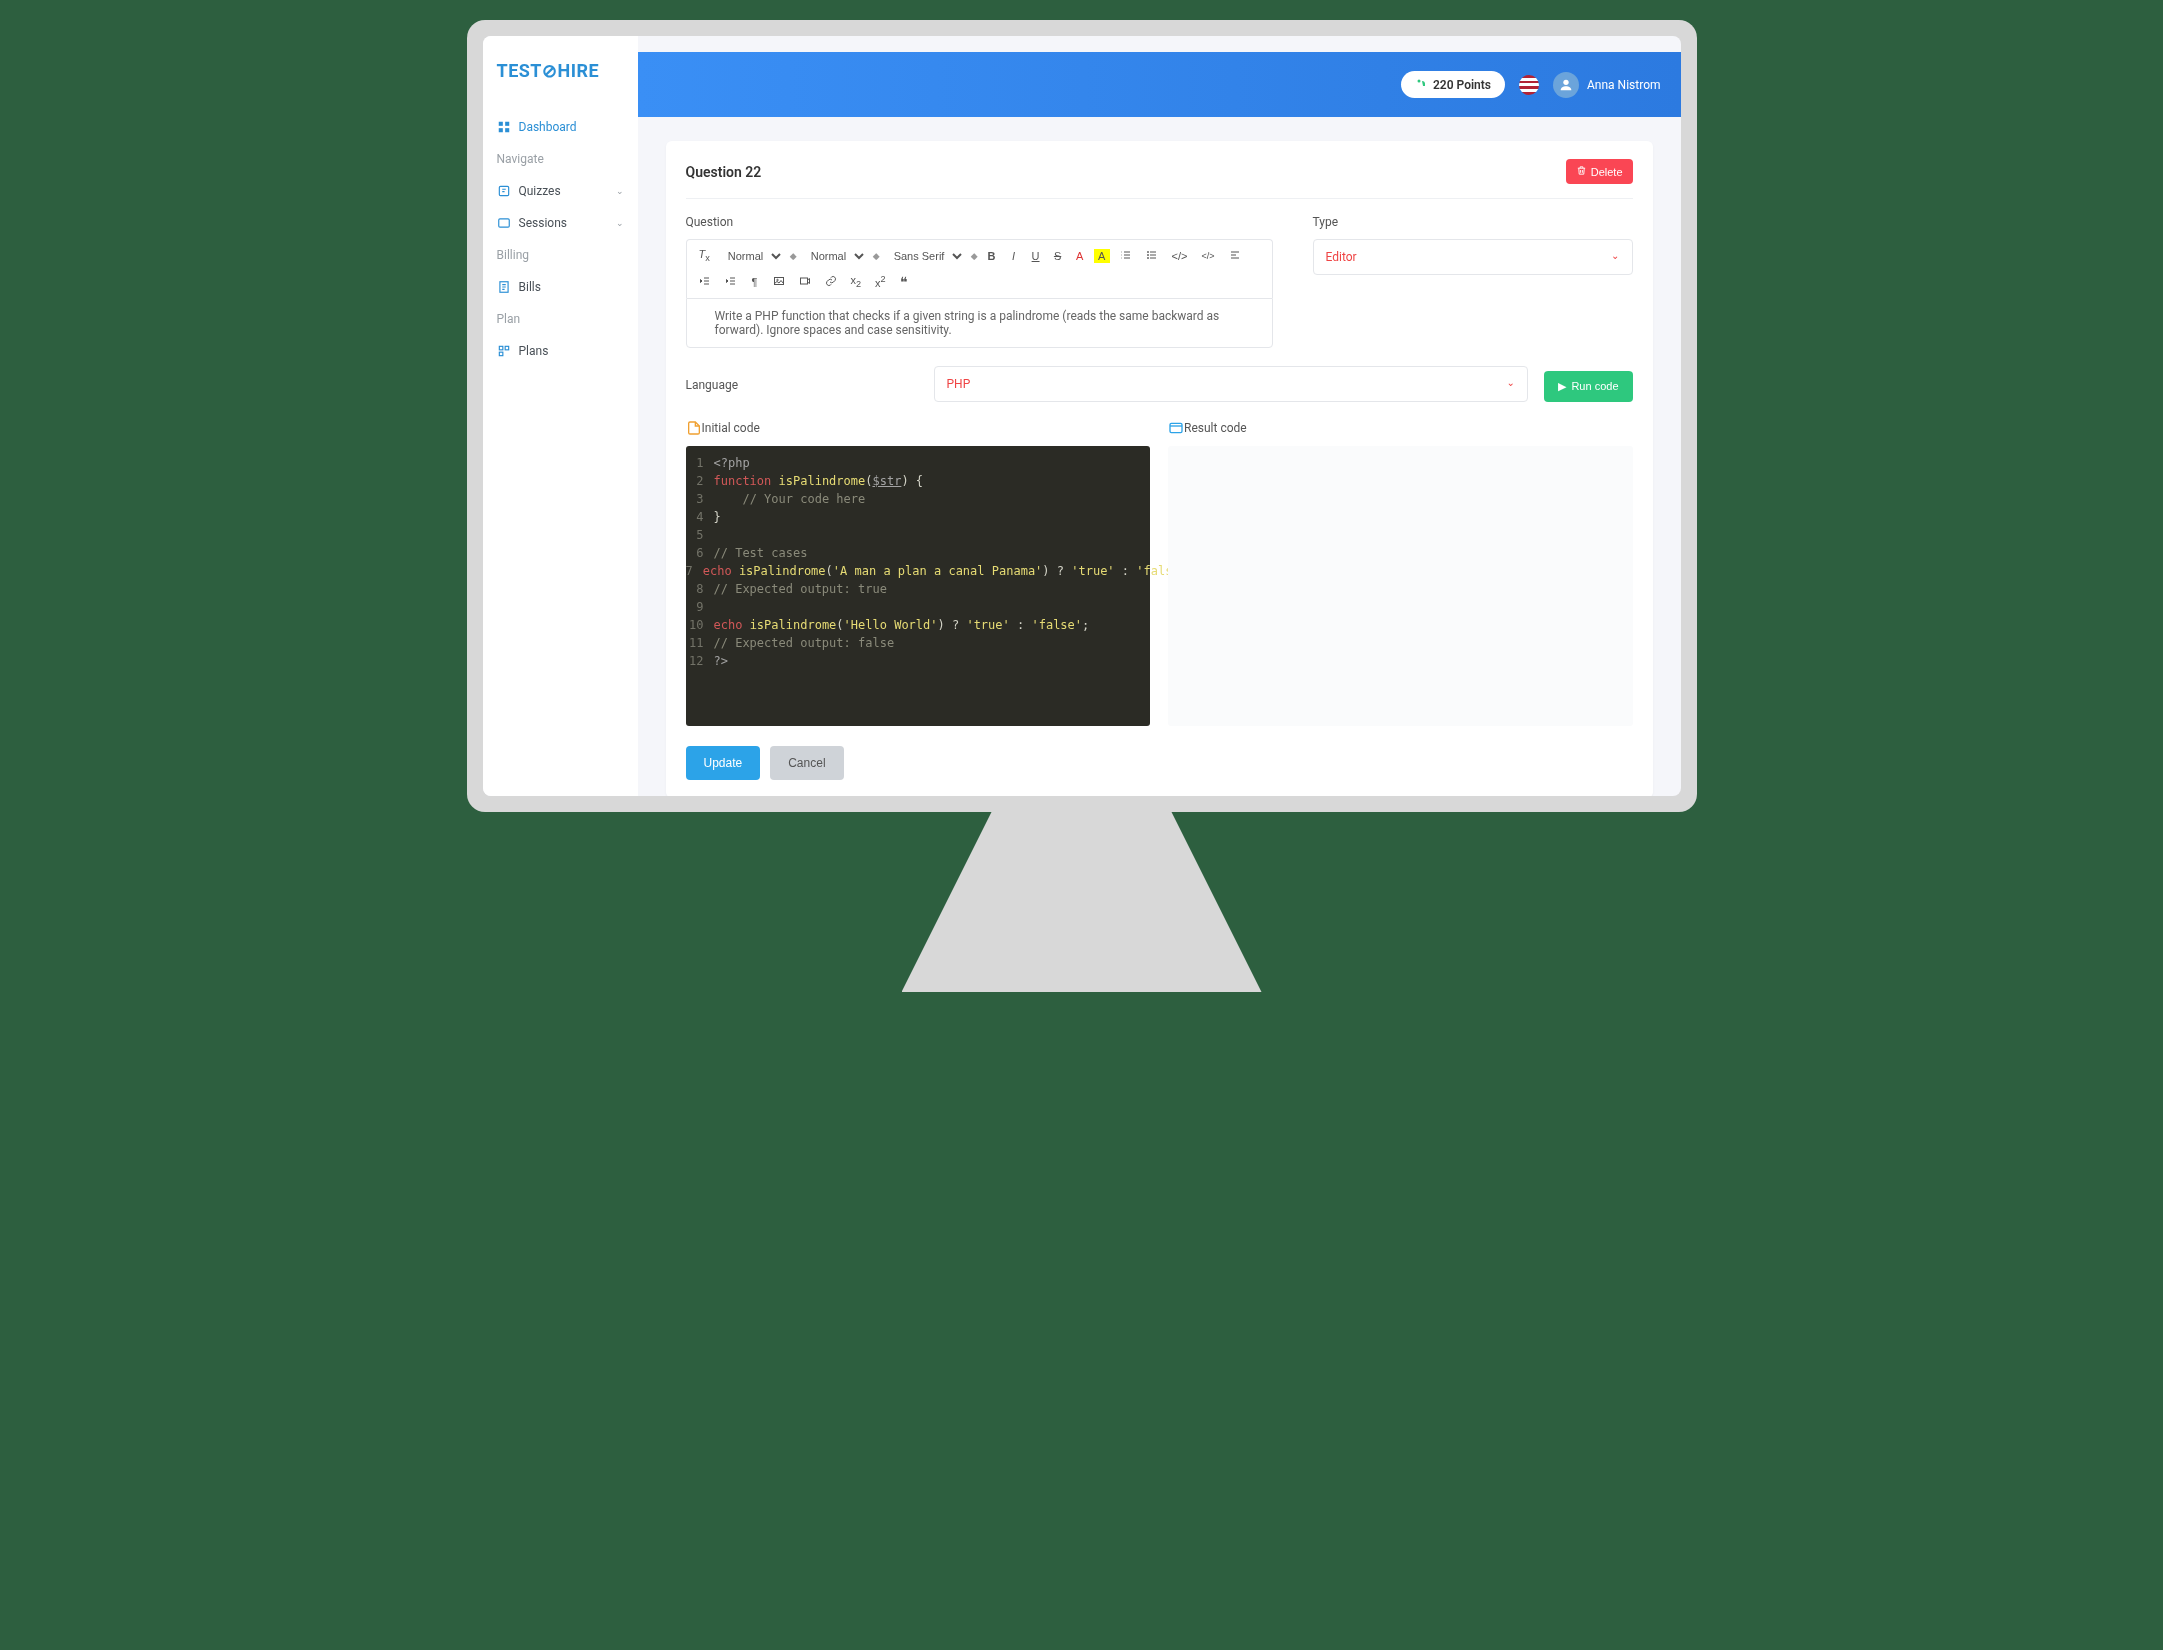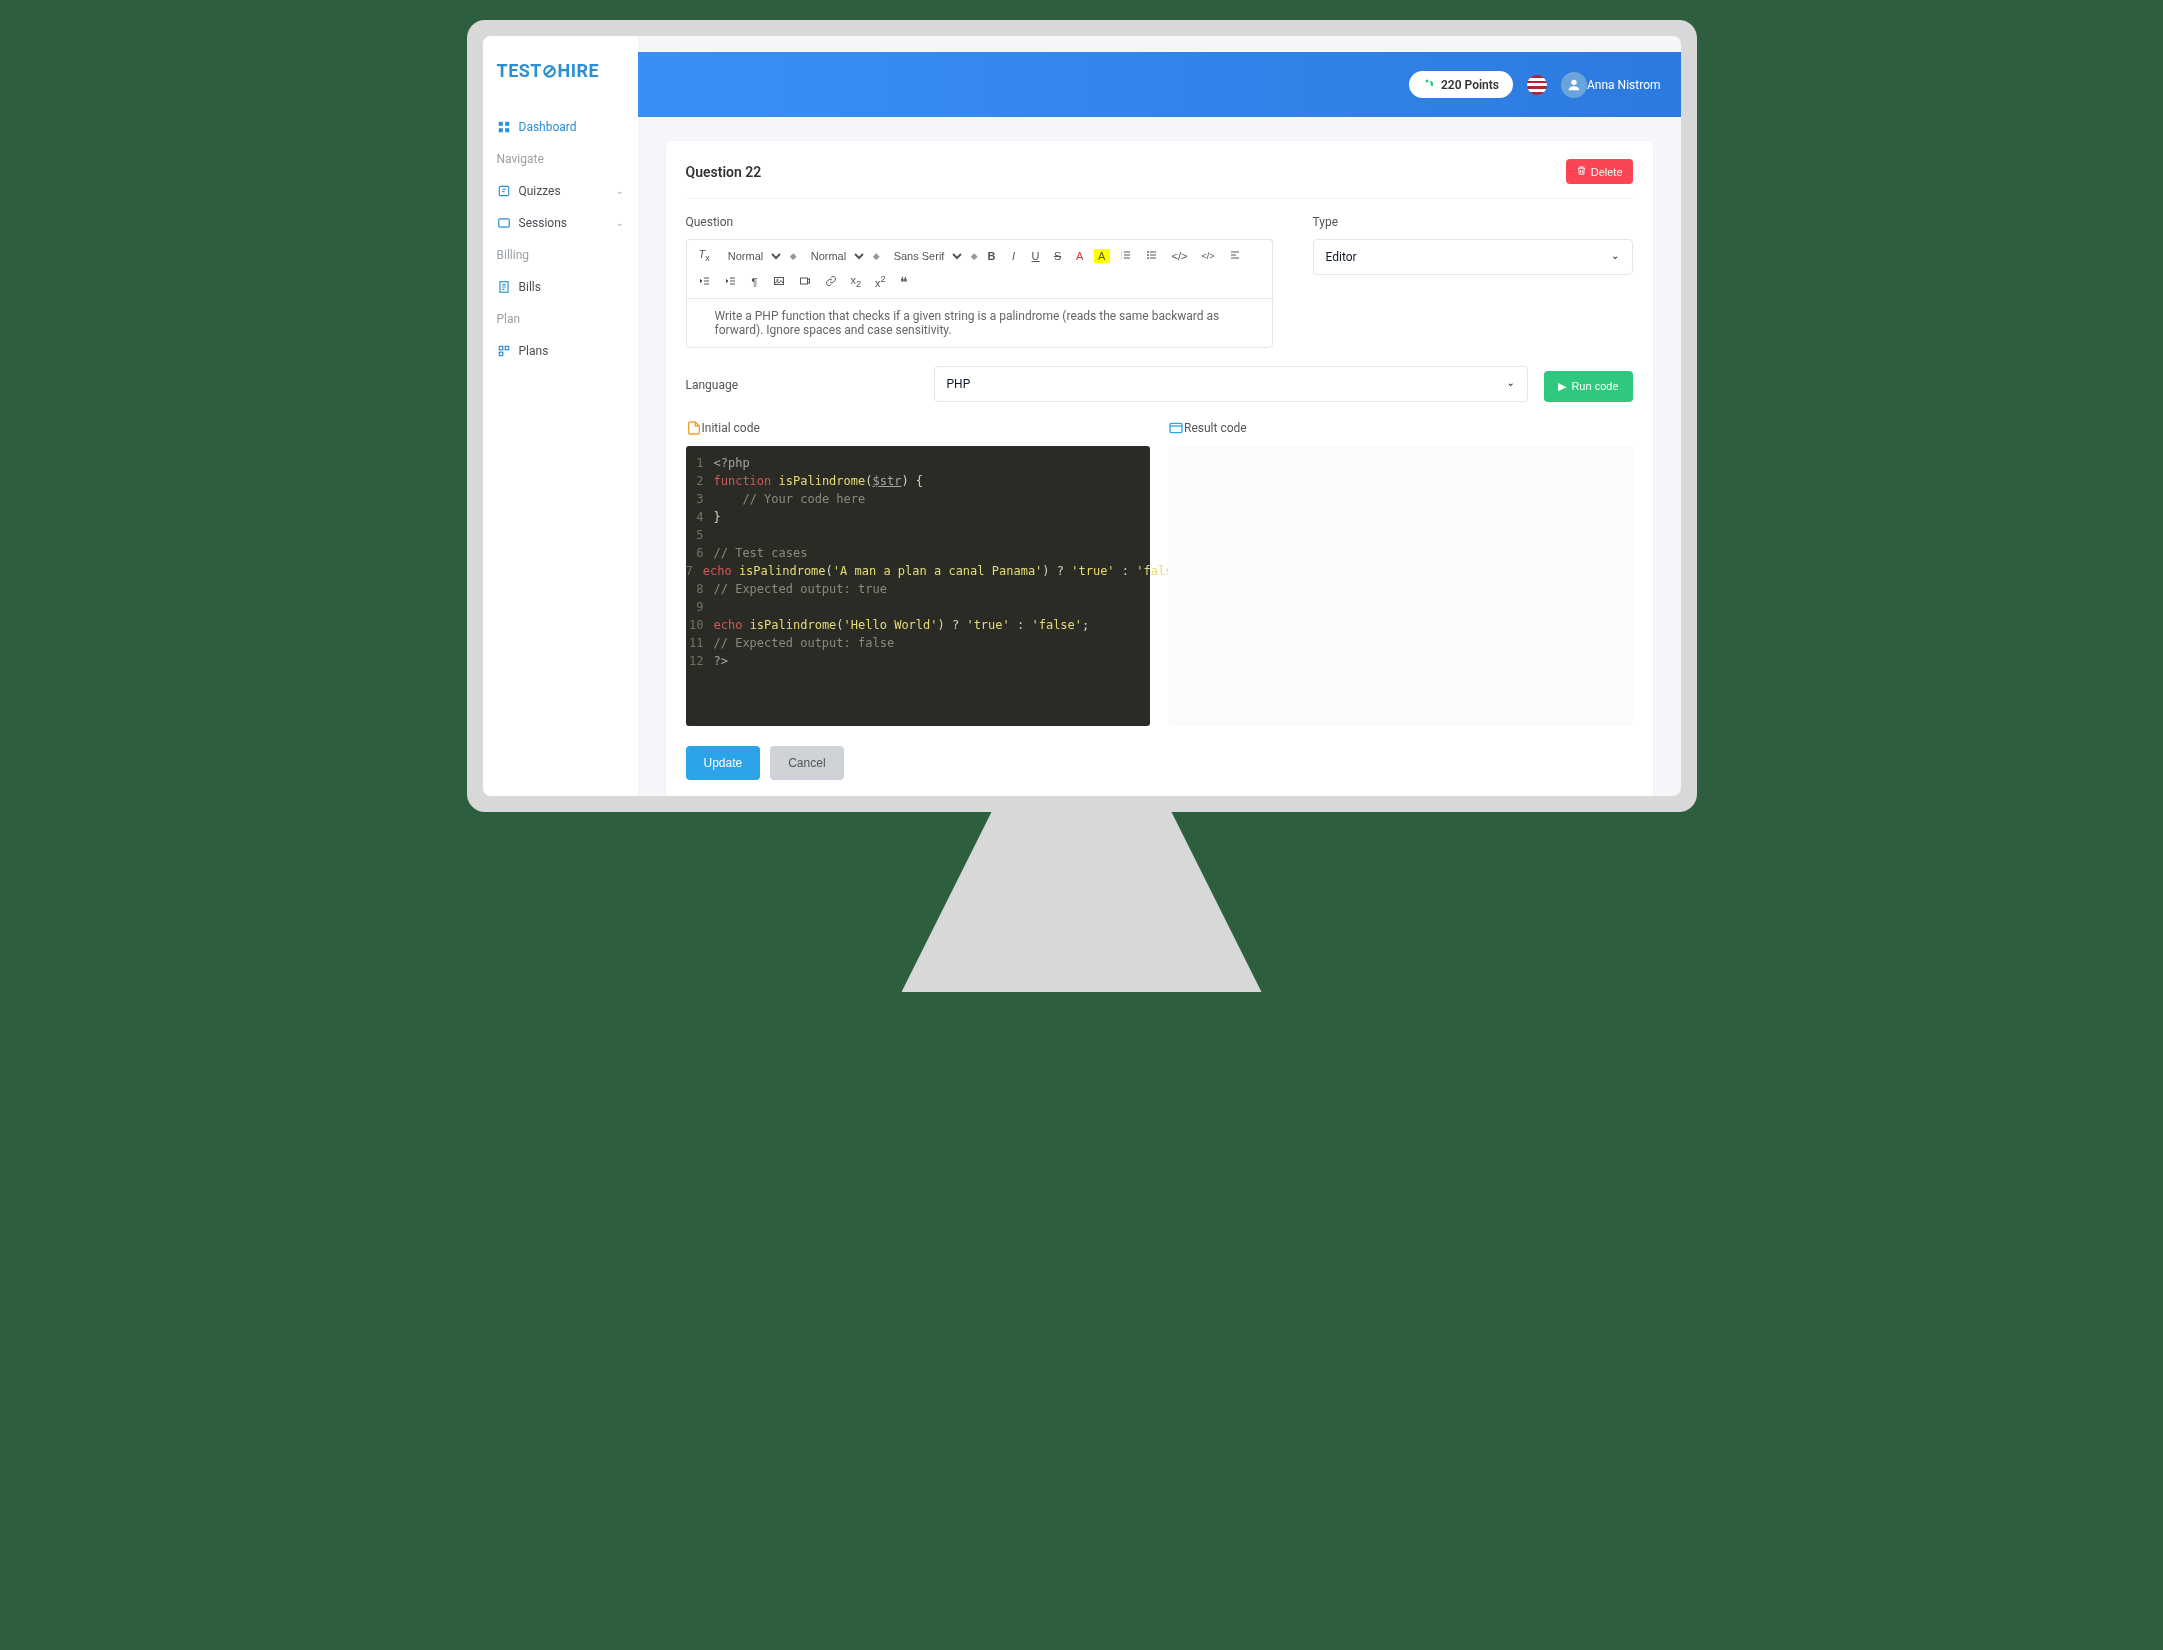--- a/index.html
+++ b/index.html
@@ -73,21 +73,21 @@
   border-radius: 18px;
   padding: 6px 14px;
   display: flex;
   align-items: center;
   gap: 6px;
   font-size: 12px;
   font-weight: 600;
   color: #333;
 }
 .flag { width: 20px; height: 20px; border-radius: 50%; background: linear-gradient(#b22234 0% 14%, #fff 14% 28%, #b22234 28% 42%, #fff 42% 56%, #b22234 56% 70%, #fff 70% 84%, #b22234 84% 100%); position: relative; }
-.user-info { display: flex; align-items: center; color: #fff; font-size: 12px; }
+.user-info { display: flex; align-items: center; gap: 8px; color: #fff; font-size: 12px; }
 .avatar { width: 26px; height: 26px; border-radius: 50%; background: #6ba4db; display: flex; align-items: center; justify-content: center; }
 
 .content { padding: 24px 28px; overflow-y: auto; }
 .card {
   background: #fff;
   border-radius: 6px;
   padding: 18px 20px;
   box-shadow: 0 1px 3px rgba(0,0,0,0.04);
 }
 .card-header {
@@ -150,21 +150,21 @@
   font-size: 12px;
   color: #666;
   min-height: 36px;
 }
 
 .select-box {
   border: 1px solid #e4e6ea;
   border-radius: 4px;
   padding: 10px 12px;
   font-size: 12px;
-  color: #0f172a;
+  color: #ef4444;
   display: flex;
   justify-content: space-between;
   cursor: pointer;
   background: #fff;
 }
 
 .lang-row { display: flex; align-items: flex-end; gap: 16px; margin-top: 18px; }
 .lang-label-col { flex: 0 0 232px; }
 .lang-select-col { flex: 1; }
 .run-btn {

